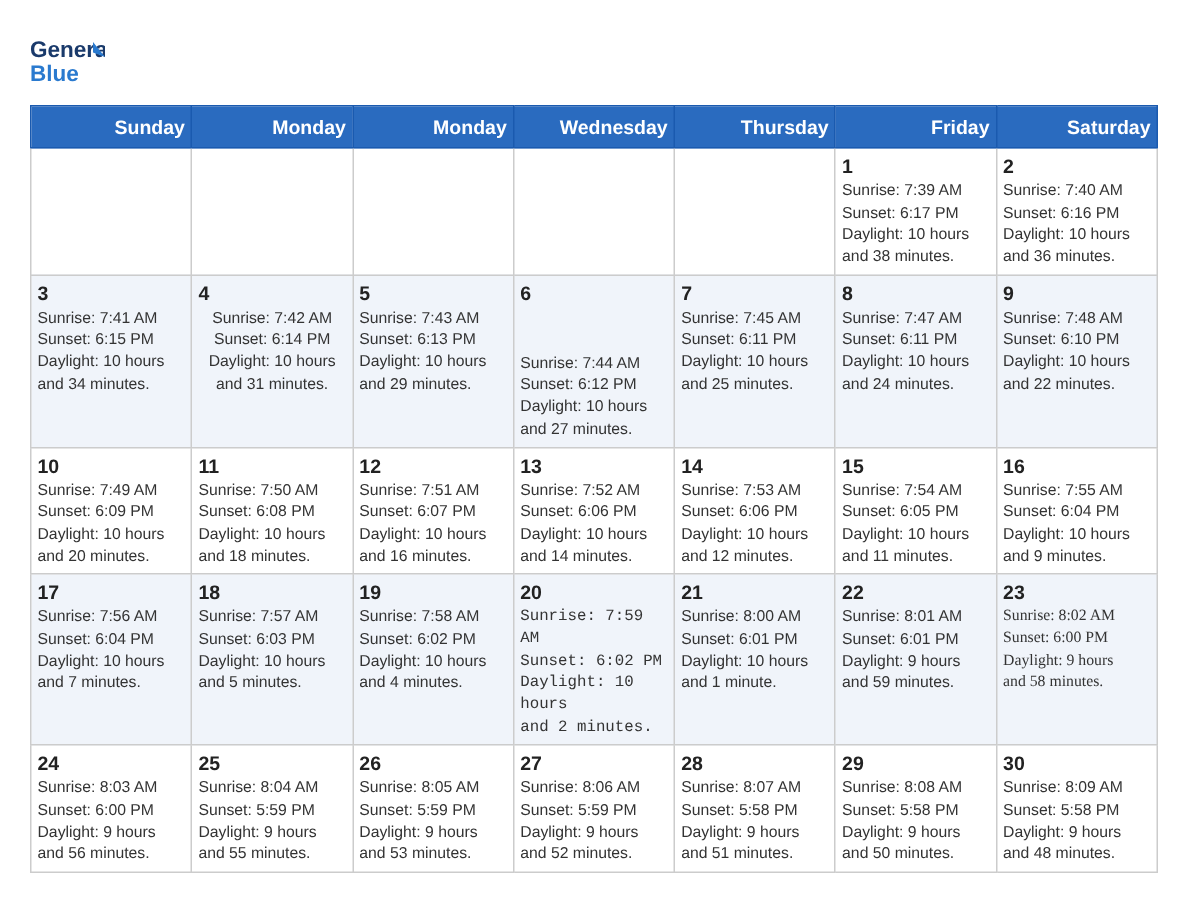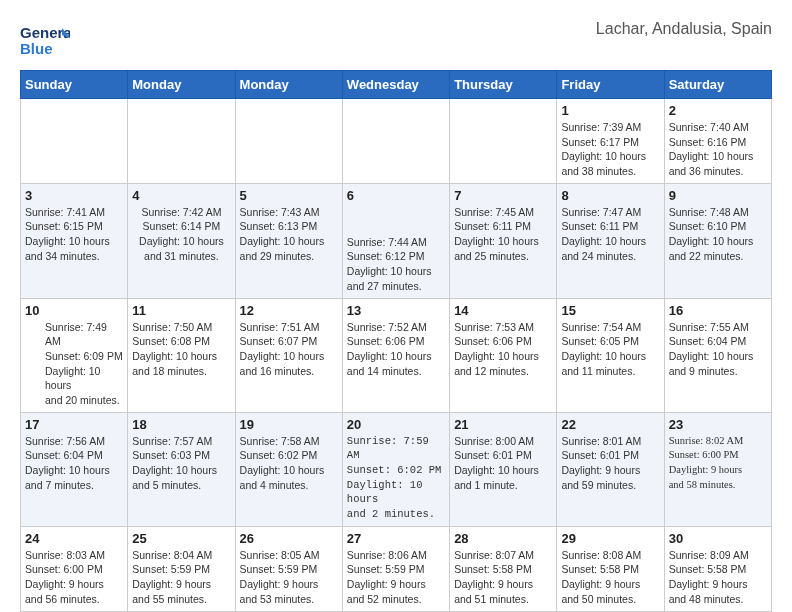--- a/index.html
+++ b/index.html
@@ -35,21 +35,21 @@
     }
     .calendar {
       width: 100%;
       border-collapse: collapse;
       font-size: 11px;
     }
     .calendar th {
       background: #2a6bbf;
       color: #fff;
       padding: 6px 4px;
-      text-align: left;
+      text-align: right;
       font-size: 13px;
       font-weight: bold;
       border: 1px solid #1a5aaf;
     }
     .calendar td {
       border: 1px solid #ccc;
       vertical-align: top;
       padding: 4px;
       width: calc(100% / 7);
       height: 80px;
@@ -79,21 +79,20 @@
 
 <div class="header-area">
   <div class="logo">
       <svg width="50" height="40" viewBox="0 0 50 40">
         <text x="0" y="18" font-size="15" font-weight="bold" fill="#1a3a6b">General</text>
         <text x="0" y="34" font-size="15" font-weight="bold" fill="#2a7acf">Blue</text>
         <polygon points="42,8 50,18 42,15" fill="#2a7acf"></polygon>
       </svg>
     </div>
   <div class="title-area">
-    <div class="location-subtitle">Lachar, Andalusia, Spain</div>
   </div>
 </div>
 
 <table class="calendar">
   <thead>
     <tr>
     <th>Sunday</th>
         <th>Monday</th>
         <th>Monday</th>
         <th>Wednesday</th>
@@ -171,21 +170,21 @@
           <span class="day-number">9</span>
           <div class="day-info" style="white-space: pre-line;">Sunrise: 7:48 AM
 Sunset: 6:10 PM
 Daylight: 10 hours
 and 22 minutes.</div>
         </td>
       </tr>
       <tr>
         <td>
           <span class="day-number">10</span>
-          <div class="day-info" style="white-space: pre-line; margin-left: 20px;">Sunrise: 7:49 AM
+          <div class="day-info" style="white-space: pre-line;">Sunrise: 7:49 AM
 Sunset: 6:09 PM
 Daylight: 10 hours
 and 20 minutes.</div>
         </td>
         <td>
           <span class="day-number">11</span>
           <div class="day-info" style="white-space: pre-line;">Sunrise: 7:50 AM
 Sunset: 6:08 PM
 Daylight: 10 hours
 and 18 minutes.</div>

